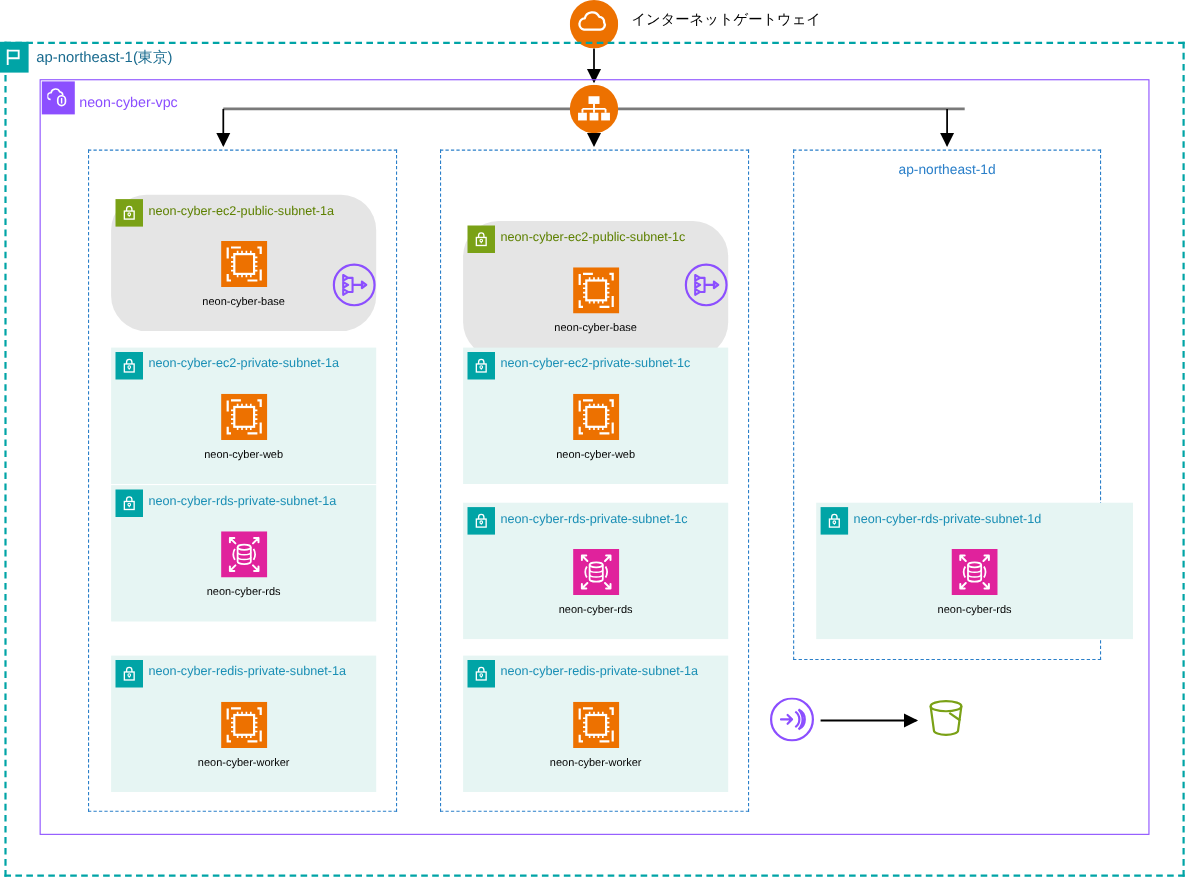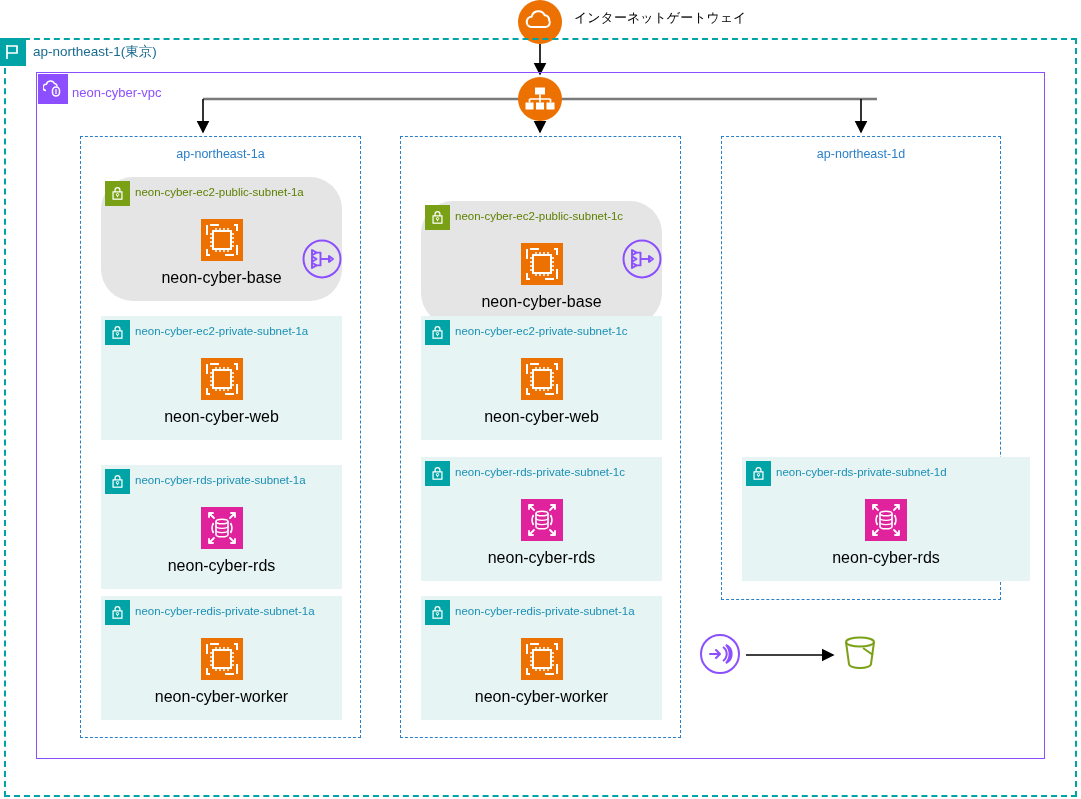--- a/index.html
+++ b/index.html
@@ -116,21 +116,21 @@
     display: flex;
     flex-direction: column;
     align-items: center;
   }
   .resource-icon {
     width: 42px; height: 42px;
     display: block;
   }
   .resource-label {
     margin-top: 8px;
-    font-size: 16px;
+    font-size: 10px;
     color: #000000;
     white-space: nowrap;
   }
 
   
   .nat-badge {
     position: absolute;
     width: 40px; height: 40px;
   }
 
@@ -217,21 +217,20 @@
     <svg width="20" height="20" viewBox="0 0 20 20">
       <path d="M3 11.5 a3.1 3.1 0 0 1 0.4 -6.2 a4.2 4.2 0 0 1 8 -0.8 a2.8 2.8 0 0 1 2.6 3 " fill="none" stroke="#ffffff" stroke-width="1.5" stroke-linejoin="round"></path>
       <rect x="9.5" y="8" width="7" height="9" rx="3.5" fill="none" stroke="#ffffff" stroke-width="1.5"></rect>
       <path d="M13 10 v5" stroke="#ffffff" stroke-width="1.3"></path>
     </svg>
   </div>
   <div class="abs vpc-label">neon-cyber-vpc</div>
 
   <div id="az-layer">
       <div class="abs az-box" style="left: 80px; width: 281px;">
-        <div class="az-label">ap-northeast-1a</div>
         <div class="subnet public" style="top: 40px; width: 241px;">
           <div class="subnet-tag public">
             <svg viewBox="0 0 21 21" width="17" height="17">
     <rect x="5" y="8.5" width="11" height="9" fill="none" stroke="#fff" stroke-width="1.5"></rect>
     <path d="M7.5 8.5 v-2.2 a3 3 0 0 1 6 0 v2.2" fill="none" stroke="#fff" stroke-width="1.5"></path>
     <circle cx="10.5" cy="12" r="1.5" fill="none" stroke="#fff" stroke-width="1.2"></circle>
     <path d="M10.5 13 v2" stroke="#fff" stroke-width="1.2"></path>
             </svg>
           </div>
           <div class="subnet-label public">neon-cyber-ec2-public-subnet-1a</div>
@@ -281,21 +280,21 @@
       <path d="M15 30 v3 M19 30 v3 M23 30 v3 M27 30 v3"></path>
       <path d="M12 15 h-3 M12 19 h-3 M12 23 h-3 M12 27 h-3"></path>
       <path d="M30 15 h3 M30 19 h3 M30 23 h3 M30 27 h3"></path>
     </g>
     <path d="M9 6 h9 M6 6 v10 M9 36 h-3 v-6" fill="none" stroke="#fff" stroke-width="2"></path>
     <path d="M33 36 h-9 M36 36 v-10 M33 6 h3 v6" fill="none" stroke="#fff" stroke-width="2"></path>
             </svg>
             <div class="resource-label">neon-cyber-web</div>
           </div>
         </div>
-        <div class="subnet private" style="top: 328px; width: 241px; padding-left: 20px;">
+        <div class="subnet private" style="top: 304px; width: 241px; padding-left: 20px;">
           <div class="subnet-tag private">
             <svg viewBox="0 0 21 21" width="17" height="17">
     <rect x="5" y="8.5" width="11" height="9" fill="none" stroke="#fff" stroke-width="1.5"></rect>
     <path d="M7.5 8.5 v-2.2 a3 3 0 0 1 6 0 v2.2" fill="none" stroke="#fff" stroke-width="1.5"></path>
     <circle cx="10.5" cy="12" r="1.5" fill="none" stroke="#fff" stroke-width="1.2"></circle>
     <path d="M10.5 13 v2" stroke="#fff" stroke-width="1.2"></path>
             </svg>
           </div>
           <div class="subnet-label private">neon-cyber-rds-private-subnet-1a</div>
           <div class="resource">

